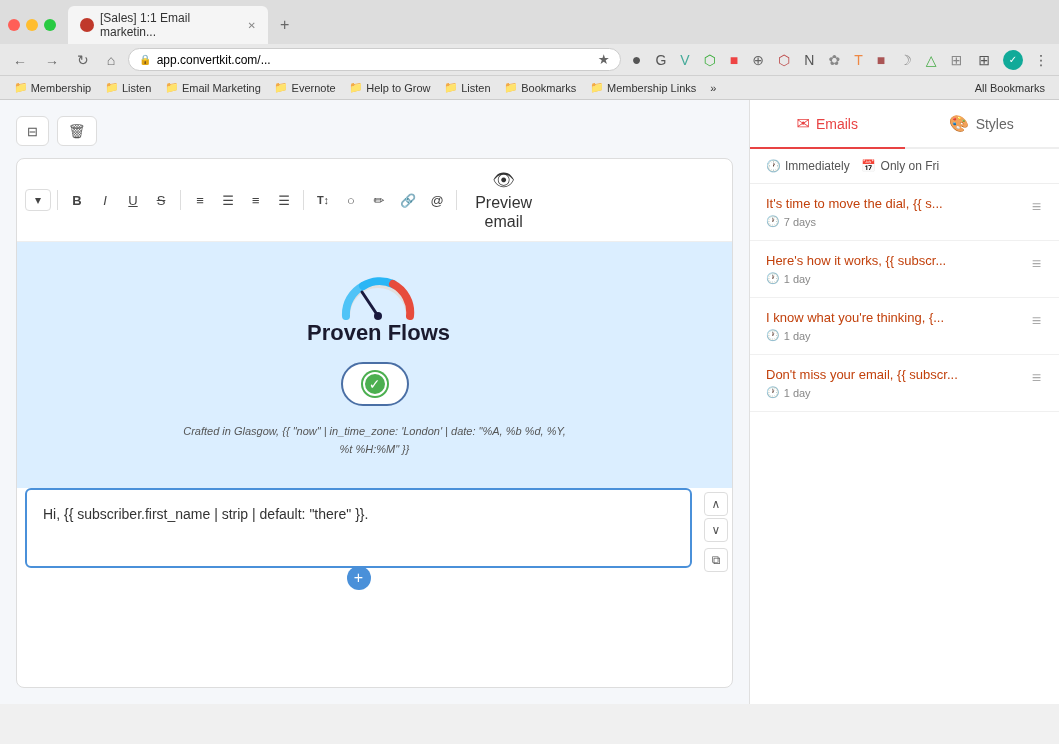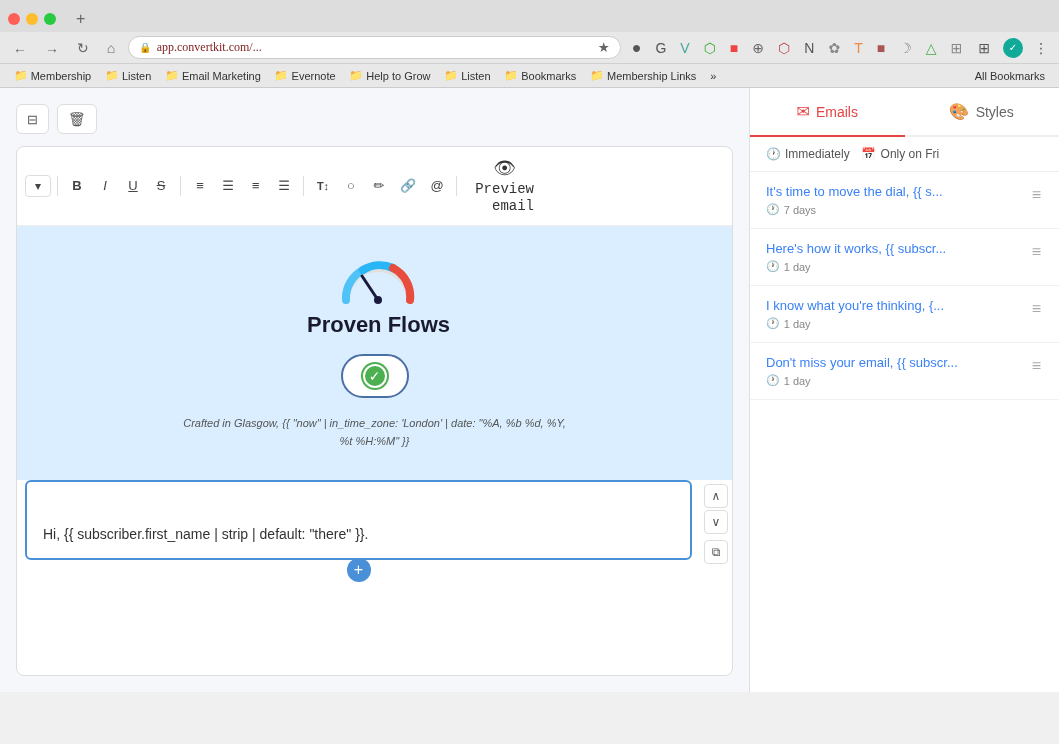--- a/index.html
+++ b/index.html
@@ -14,21 +14,21 @@
     .win-btn.yellow { background: #ffbd2e; }
     .win-btn.green { background: #28ca41; }
     .tab { display: flex; align-items: center; gap: 6px; padding: 5px 12px; background: #f5f5f5; border-radius: 6px 6px 0 0; font-size: 12px; color: #333; min-width: 120px; max-width: 200px; }
     .tab .tab-icon { width: 14px; height: 14px; background: #e04; border-radius: 50%; flex-shrink: 0; }
     .tab .tab-close { margin-left: auto; color: #888; cursor: pointer; font-size: 10px; }
     .new-tab-btn { padding: 4px 8px; background: none; border: none; font-size: 16px; cursor: pointer; color: #666; }
     .nav-bar { display: flex; align-items: center; gap: 8px; padding: 4px 8px; background: #e8e8e8; }
     .nav-btn { background: none; border: none; cursor: pointer; color: #666; font-size: 14px; padding: 3px 5px; }
     .address-bar { flex: 1; display: flex; align-items: center; background: white; border: 1px solid #ccc; border-radius: 20px; padding: 3px 10px; gap: 5px; font-size: 12px; color: #333; }
     .address-bar .lock { color: #666; font-size: 10px; }
-    .address-text { flex: 1; font-size: 12px; color: #7f1d1d; font-family: Liberation Serif, serif; }
+    .address-text { flex: 1; font-size: 12px; color: #000000; }
     .star-btn { background: none; border: none; cursor: pointer; color: #666; }
     .bookmarks-bar { display: flex; align-items: center; padding: 3px 8px; gap: 2px; background: #e8e8e8; border-top: 1px solid #d0d0d0; overflow: hidden; }
     .bookmark-item { display: flex; align-items: center; gap: 3px; padding: 2px 6px; border-radius: 4px; cursor: pointer; font-size: 11px; color: #333; white-space: nowrap; }
 
     
     .main-content { display: flex; height: calc(744px - 140px); background: #f5f7fa; }
 
     
     .editor-area { flex: 1; display: flex; flex-direction: column; padding: 16px; overflow: hidden; }
     .editor-toolbar-row { display: flex; gap: 8px; margin-bottom: 12px; }
@@ -39,67 +39,72 @@
     .text-toolbar { display: flex; align-items: center; padding: 6px 8px; border-bottom: 1px solid #eee; gap: 2px; flex-wrap: wrap; }
     .tt-btn { background: none; border: none; cursor: pointer; padding: 4px 6px; color: #444; font-size: 13px; border-radius: 4px; display: flex; align-items: center; justify-content: center; min-width: 26px; }
     .tt-sep { width: 1px; height: 20px; background: #ddd; margin: 0 4px; }
     .tt-dropdown { display: flex; align-items: center; gap: 2px; padding: 3px 6px; border: 1px solid #ddd; border-radius: 4px; cursor: pointer; font-size: 12px; }
     .preview-btn { display: flex; flex-direction: column; align-items: center; gap: 2px; padding: 4px 8px; cursor: pointer; border: none; background: none; color: #333; font-size: 11px; margin-left: 4px; }
 
     .editor-content { flex: 1; display: flex; flex-direction: column; overflow: hidden; }
 
     
     .email-template { background: #dbeeff; padding: 30px 20px; display: flex; flex-direction: column; align-items: center; gap: 16px; }
-    .logo-area { display: flex; flex-direction: column; align-items: center; gap: 8px; margin-left: 8px; }
+    .logo-area { display: flex; flex-direction: column; align-items: center; gap: 0; margin-left: 8px; }
     .brand-name { font-size: 22px; font-weight: 700; color: #1a1a2e; }
     .tagline-badge { display: flex; align-items: center; gap: 8px; border: 2px solid #4a6fa5; border-radius: 30px; padding: 8px 20px; background: white; }
     .check-circle { width: 24px; height: 24px; background: #4caf50; border-radius: 50%; display: flex; align-items: center; justify-content: center; color: white; font-size: 14px; border: 2px solid white; box-shadow: 0 0 0 2px #4caf50; }
     .tagline-text { color: #2d6a9f; font-size: 14px; font-weight: 500; }
     .template-footer { font-style: italic; color: #666; font-size: 12px; text-align: center; line-height: 1.5; }
 
     
     .body-text-area { background: white; border: 2px solid #4a90d9; border-radius: 6px; padding: 16px; margin: 0 8px; min-height: 80px; position: relative; }
-    .body-text { color: #333; font-size: 14px; margin-top: 28px; }
+    .body-text { color: #333; font-size: 14px; }
     .add-btn { position: absolute; bottom: -14px; left: 50%; transform: translateX(-50%); width: 24px; height: 24px; background: #4a90d9; border-radius: 50%; color: white; display: flex; align-items: center; justify-content: center; font-size: 16px; cursor: pointer; border: none; z-index: 10; }
 
     
     .scroll-controls { display: flex; flex-direction: column; gap: 2px; padding: 4px; }
     .scroll-btn { background: white; border: 1px solid #ddd; border-radius: 4px; width: 24px; height: 24px; display: flex; align-items: center; justify-content: center; cursor: pointer; font-size: 12px; color: #555; }
 
     
     .right-sidebar { width: 310px; background: white; border-left: 1px solid #e0e0e0; display: flex; flex-direction: column; }
     .sidebar-tabs { display: flex; border-bottom: 2px solid #eee; }
     .sidebar-tab { flex: 1; display: flex; align-items: center; justify-content: center; gap: 6px; padding: 14px 8px; cursor: pointer; font-size: 14px; color: #666; border-bottom: 2px solid transparent; margin-bottom: -2px; }
     .sidebar-tab.active { color: #e84343; border-bottom-color: #e84343; }
 
     .schedule-info { display: flex; align-items: center; gap: 12px; padding: 10px 16px; background: white; border-bottom: 1px solid #eee; font-size: 12px; color: #555; }
     .schedule-item { display: flex; align-items: center; gap: 4px; }
 
     .email-list { flex: 1; overflow-y: auto; }
     .email-item { padding: 12px 16px; border-bottom: 1px solid #f0f0f0; cursor: pointer; display: flex; justify-content: space-between; align-items: flex-start; }
     .email-item-left { flex: 1; }
-    .email-item-title { font-size: 13px; color: #3b82f6; margin-bottom: 4px; }
+    .email-item-title { font-size: 13px; color: #c2410c; margin-bottom: 4px; }
     .email-item-delay { display: flex; align-items: center; gap: 4px; font-size: 11px; color: #888; }
     .email-item-menu { color: #aaa; cursor: pointer; padding: 2px; font-size: 16px; }
 
     .add-email-btn { margin: 12px 16px; padding: 12px; background: white; border: 1px solid #ddd; border-radius: 6px; text-align: center; cursor: pointer; font-size: 13px; color: #333; font-weight: 500; }
 
     
     .gauge-svg { width: 80px; height: 48px; }
   </style>
 </head>
 <body>
 
 <div class="browser-chrome">
 
   <div class="tab-bar">
     <div class="window-buttons">
       <button class="win-btn red"></button>
       <button class="win-btn yellow"></button>
       <button class="win-btn green"></button>
+    </div>
+    <div class="tab">
+      <div class="tab-icon" style="background:#c0392b;width:14px;height:14px;border-radius:50%;flex-shrink:0;"></div>
+      <span>[Sales] 1:1 Email marketin...</span>
+      <span class="tab-close">✕</span>
     </div>
     <button class="new-tab-btn">+</button>
   </div>
 
   <div class="nav-bar">
     <button class="nav-btn">←</button>
     <button class="nav-btn">→</button>
     <button class="nav-btn">↻</button>
     <button class="nav-btn">⌂</button>
     <div class="address-bar">
@@ -226,21 +231,21 @@
         </button>
         <button class="tt-btn">
           <span>🔗</span>
         </button>
         <button class="tt-btn">
           <span>@</span>
         </button>
         <div class="tt-sep"></div>
         <button class="preview-btn">
           <span style="font-size:18px;">👁</span>
-          <span style="font-size:14px;text-align:right;line-height:1.2;font-family:Liberation Mono, monospace;">Preview<br>email</span>
+          <span style="font-size:16px;text-align:center;line-height:1.2;">Preview<br>email</span>
         </button>
       </div>
 
       <div class="editor-content">
 
         <div class="email-template">
           <div class="logo-area">
 
             <svg class="gauge-svg" viewBox="0 0 80 48">
               <path d="M 8 44 A 32 32 0 0 1 72 44" fill="none" stroke="#e0e0e0" stroke-width="8" stroke-linecap="round"></path>

